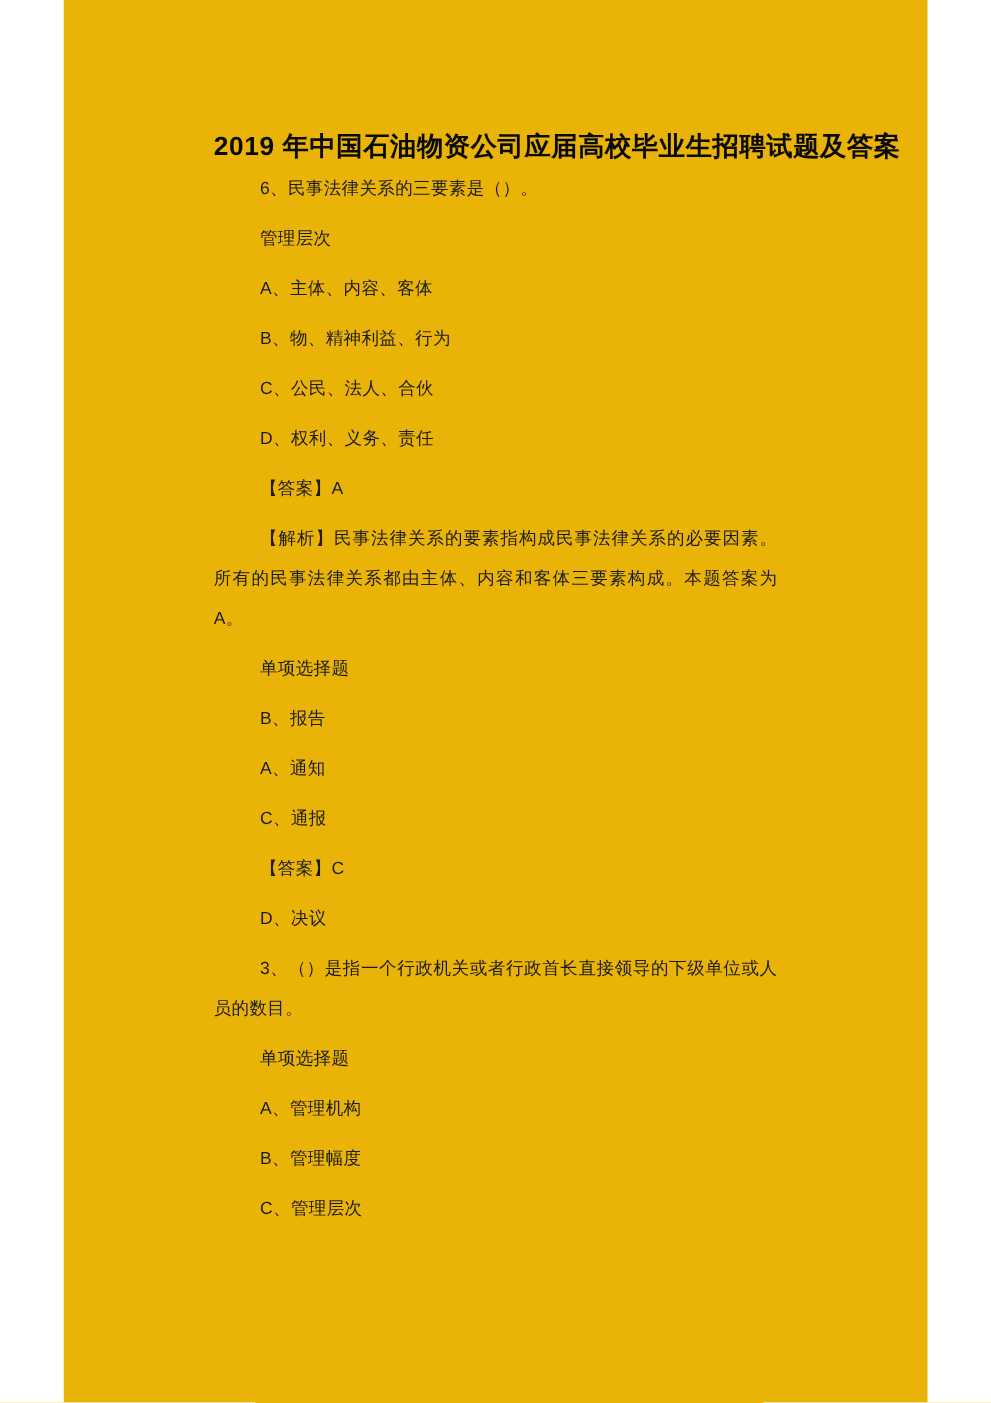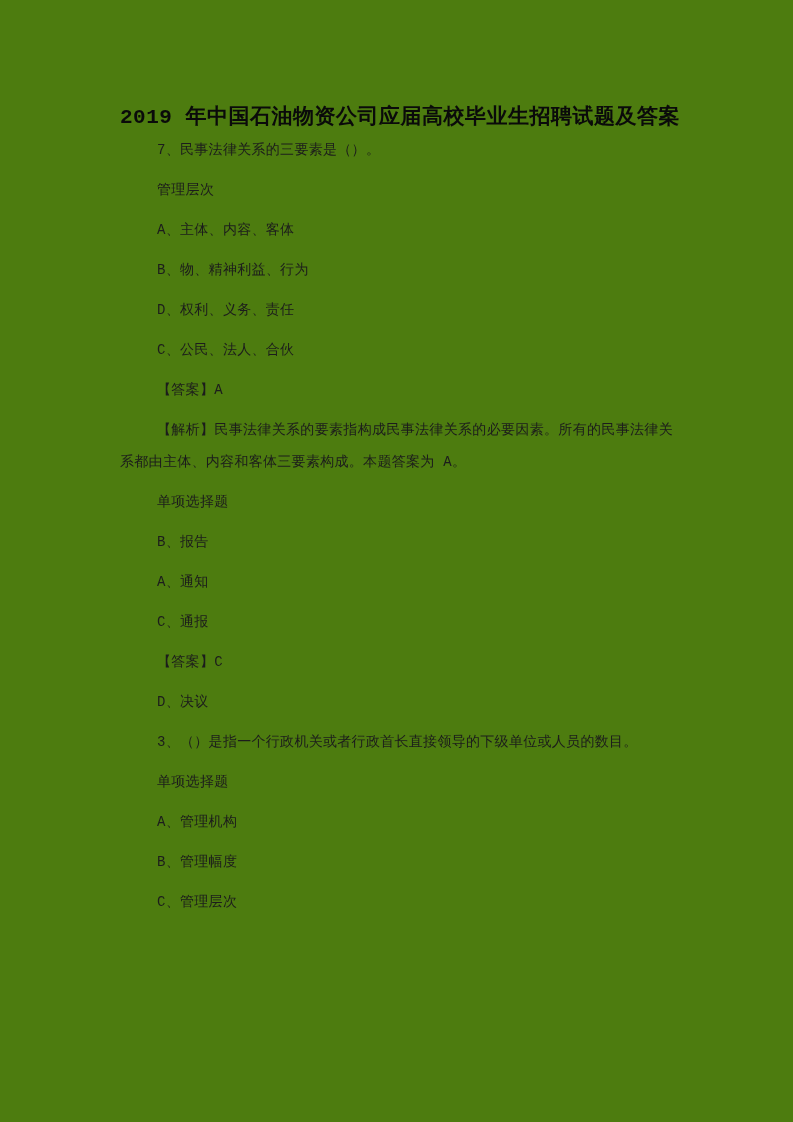--- a/index.html
+++ b/index.html
@@ -1,24 +1,24 @@
 <!DOCTYPE html>
 <html><head>
 <meta charset="utf-8">
 <style>
   * { margin: 0; padding: 0; box-sizing: border-box; }
   html, body { background: #ffffff; }
   .page {
     position: relative;
-    width: 793px;
+    width: 691px;
     height: 1122px;
     margin: 0 auto;
-    background: #4d7c0f;
+    background: #eab308;
     overflow: hidden;
-    font-family: Liberation Mono, monospace;
+    font-family: Liberation Sans, sans-serif;
     color: #1c1c1c;
   }
   .content {
     padding: 102px 120px 0 120px;
   }
   .doc-title {
     font-size: 21px;
     font-weight: bold;
     line-height: 32px;
     text-align: center;
@@ -37,26 +37,26 @@
   .para:last-child { margin-bottom: 0; }
 </style>
 </head>
 <body>
 
 <div class="page">
   <div class="content">
 
     <h1 class="doc-title">2019 年中国石油物资公司应届高校毕业生招聘试题及答案</h1>
 
-    <p class="para">7、民事法律关系的三要素是（）。</p>
+    <p class="para">6、民事法律关系的三要素是（）。</p>
     <p class="para">管理层次</p>
     <p class="para">A、主体、内容、客体</p>
     <p class="para">B、物、精神利益、行为</p>
+    <p class="para">C、公民、法人、合伙</p>
     <p class="para">D、权利、义务、责任</p>
-    <p class="para">C、公民、法人、合伙</p>
     <p class="para">【答案】A</p>
     <p class="para">【解析】民事法律关系的要素指构成民事法律关系的必要因素。所有的民事法律关系都由主体、内容和客体三要素构成。本题答案为 A。</p>
 
     <p class="para">单项选择题</p>
     <p class="para">B、报告</p>
     <p class="para">A、通知</p>
     <p class="para">C、通报</p>
     <p class="para">【答案】C</p>
     <p class="para">D、决议</p>
 

